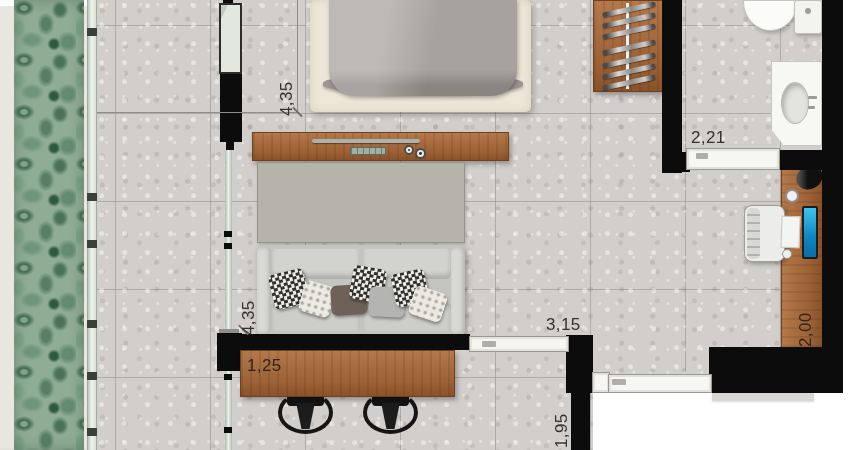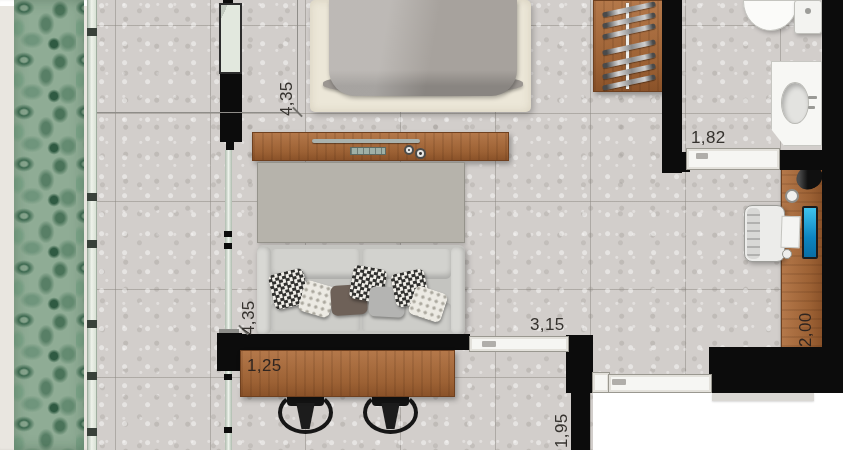--- a/index.html
+++ b/index.html
@@ -274,20 +274,20 @@
   <div class="laptop z-furn"></div>
   <div class="paper z-furn"></div>
   <div class="mouse z-furn"></div>
 
   <div class="dimline" style="left:297px;top:0;width:1px;height:113px"></div>
   <div class="dimline" style="left:97px;top:112px;width:202px;height:1px"></div>
   <div class="tick" style="left:291px;top:111px"></div>
   <div class="tick" style="left:237px;top:329px"></div>
 
   <div class="dim vert" style="left:278px;top:70px;height:46px">4,35</div>
-  <div class="dim" style="left:691px;top:129px">1,82</div>
+  <div class="dim" style="left:691px;top:129px">2,21</div>
   <div class="dim vert" style="left:240px;top:289px;height:46px">4,35</div>
-  <div class="dim" style="left:530px;top:316px">3,15</div>
+  <div class="dim" style="left:546px;top:316px">3,15</div>
   <div class="dim onwood" style="left:247px;top:357px;z-index:30">1,25</div>
   <div class="dim vert onwood" style="left:797px;top:299px;height:48px">2,00</div>
   <div class="dim vert" style="left:553px;top:398px;height:50px">1,95</div>
 
 </div>
 
 </body></html>

